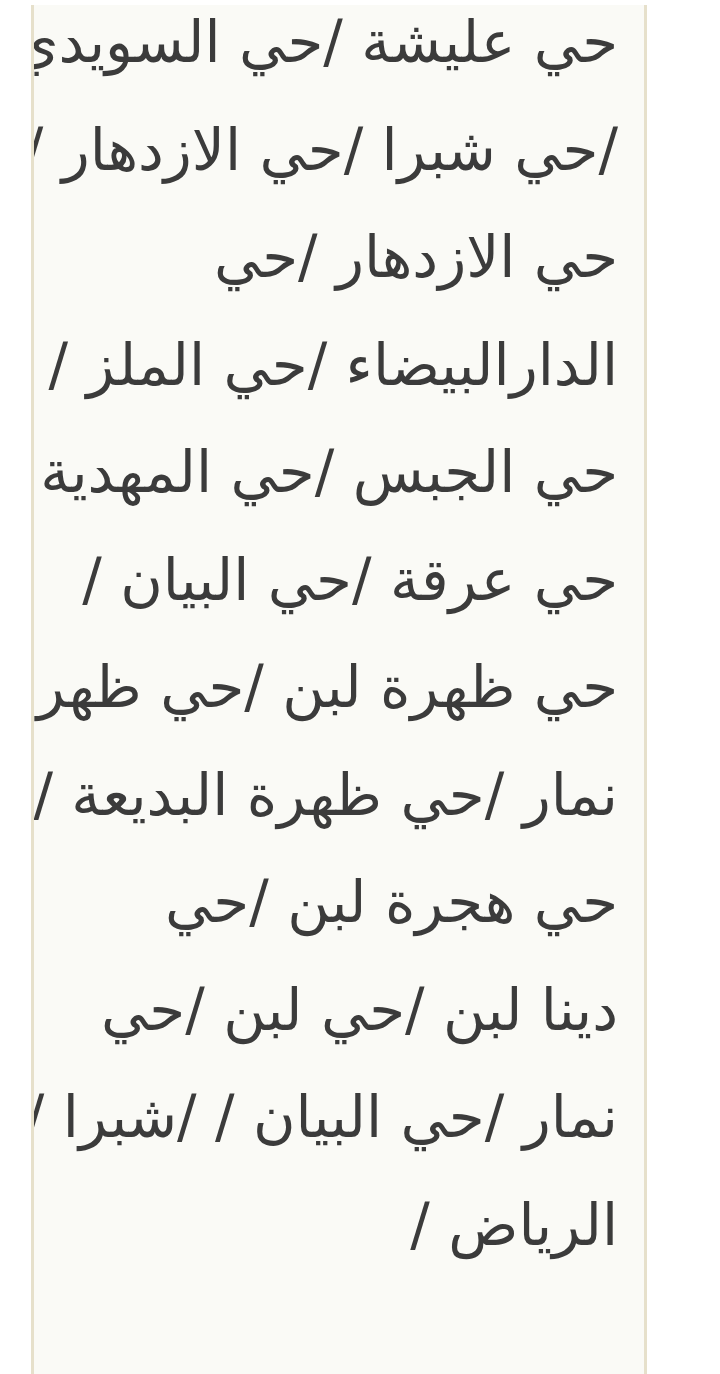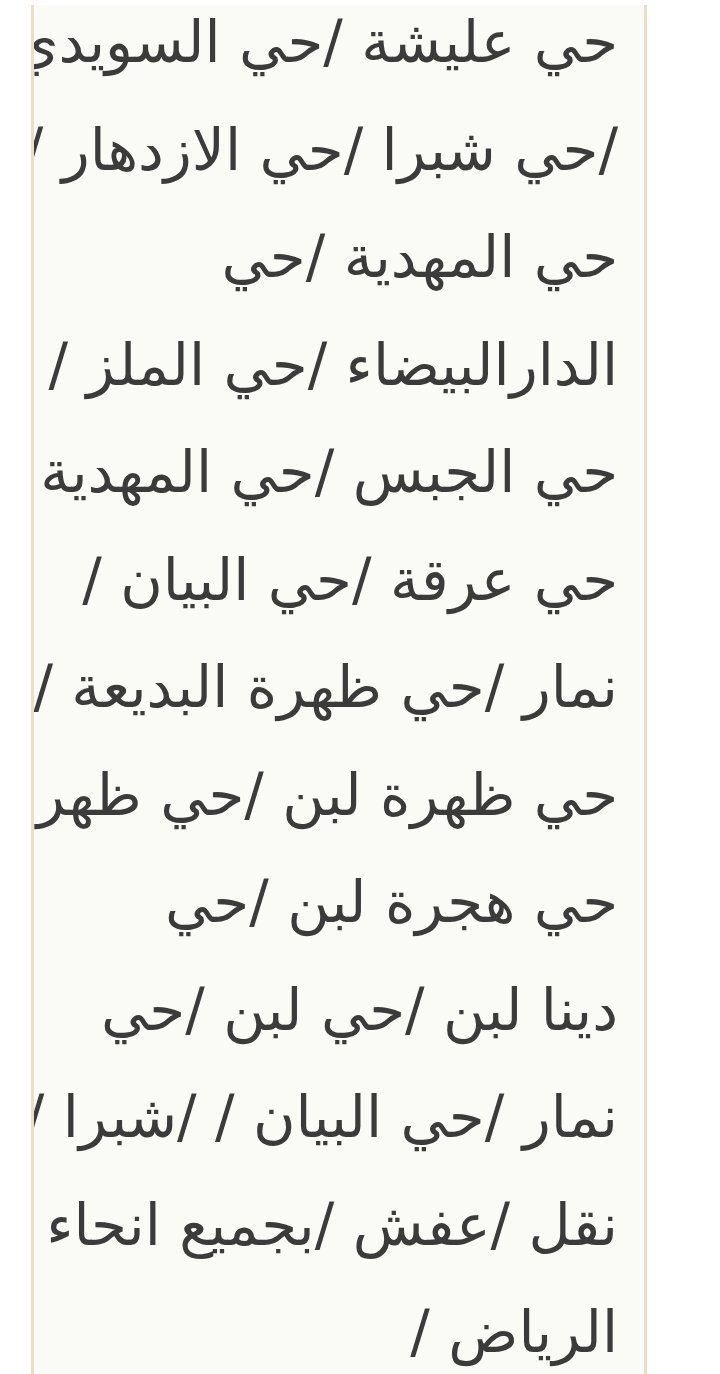--- a/index.html
+++ b/index.html
@@ -40,25 +40,24 @@
     white-space: nowrap;
   }
 </style>
 </head>
 <body>
 
 <div class="card">
   <div class="text-block" dir="rtl">
     <div class="text-line">حي عليشة /حي السويدي</div>
     <div class="text-line">/حي شبرا /حي الازدهار /</div>
-    <div class="text-line">حي المهدية /حي</div>
+    <div class="text-line">حي الازدهار /حي</div>
     <div class="text-line">الدارالبيضاء /حي الملز /</div>
     <div class="text-line">حي الجبس /حي المهدية /</div>
     <div class="text-line">حي عرقة /حي البيان /</div>
+    <div class="text-line">حي ظهرة لبن /حي ظهرة</div>
     <div class="text-line">نمار /حي ظهرة البديعة /</div>
-    <div class="text-line">حي ظهرة لبن /حي ظهرة</div>
     <div class="text-line">حي هجرة لبن /حي</div>
     <div class="text-line">دينا لبن /حي لبن /حي</div>
     <div class="text-line">نمار /حي البيان / /شبرا /</div>
-    <div class="text-line">نقل /عفش /بجميع انحاء</div>
     <div class="text-line">الرياض /</div>
   </div>
 </div>
 
 </body></html>

